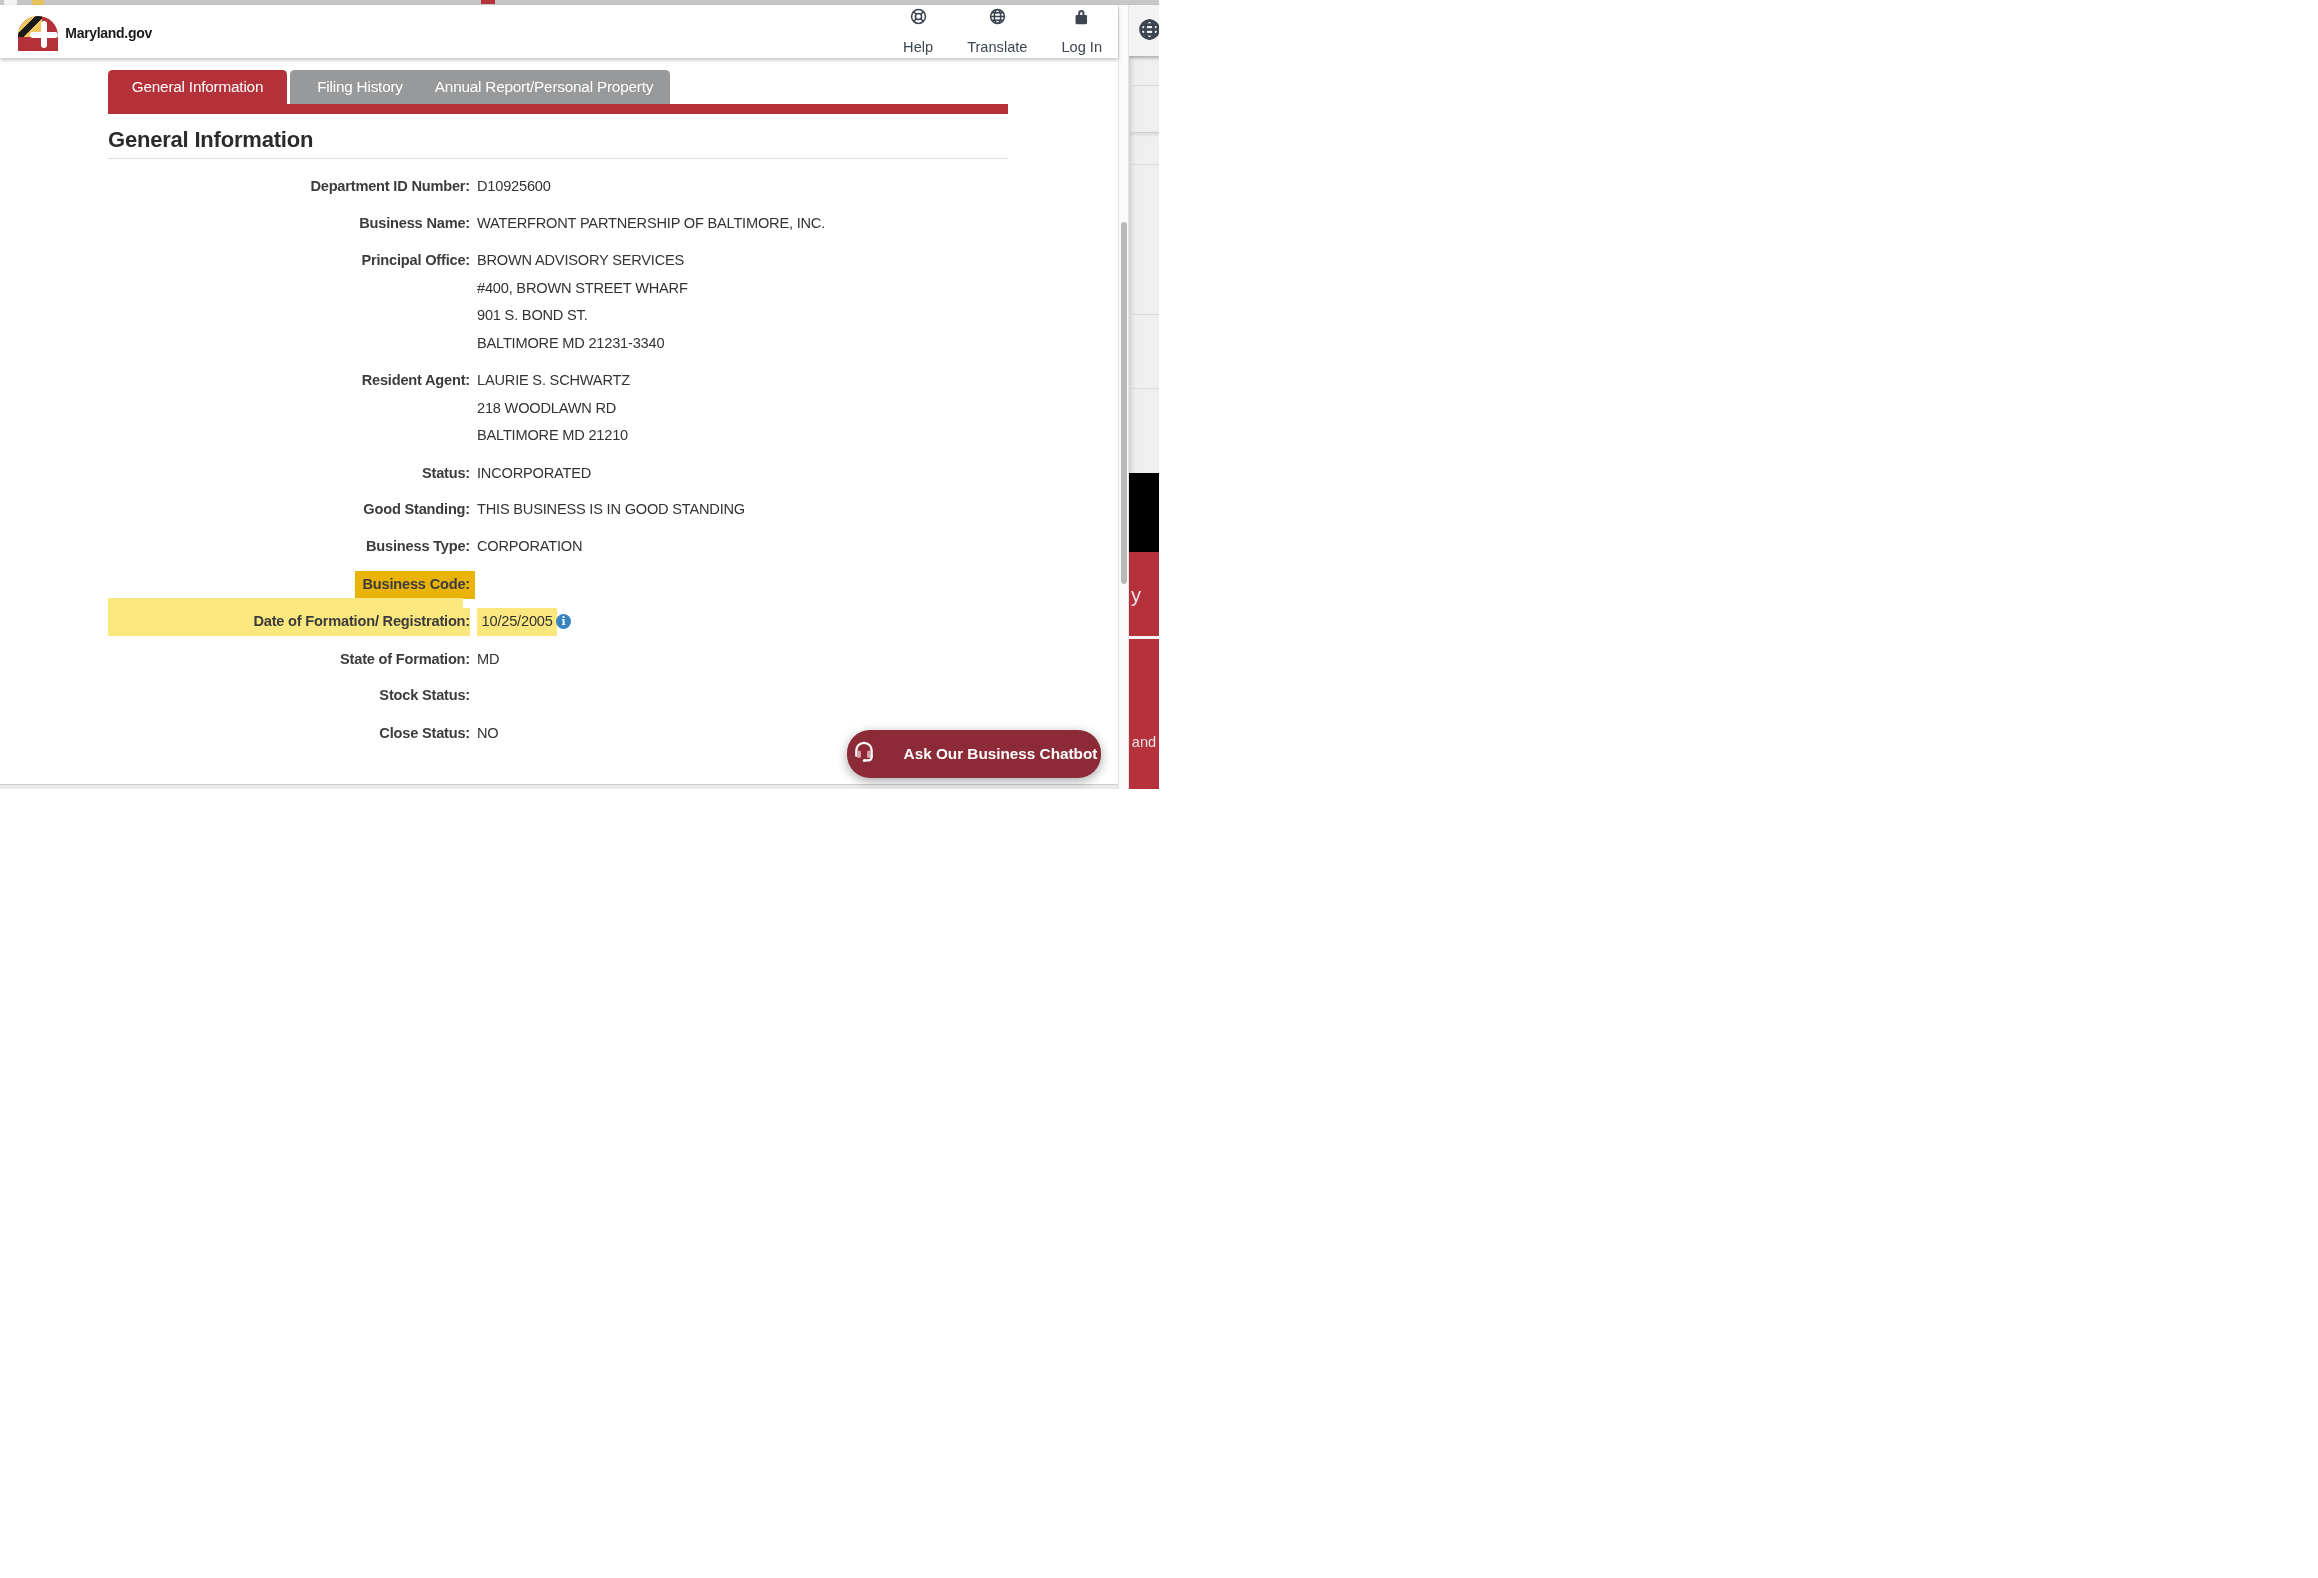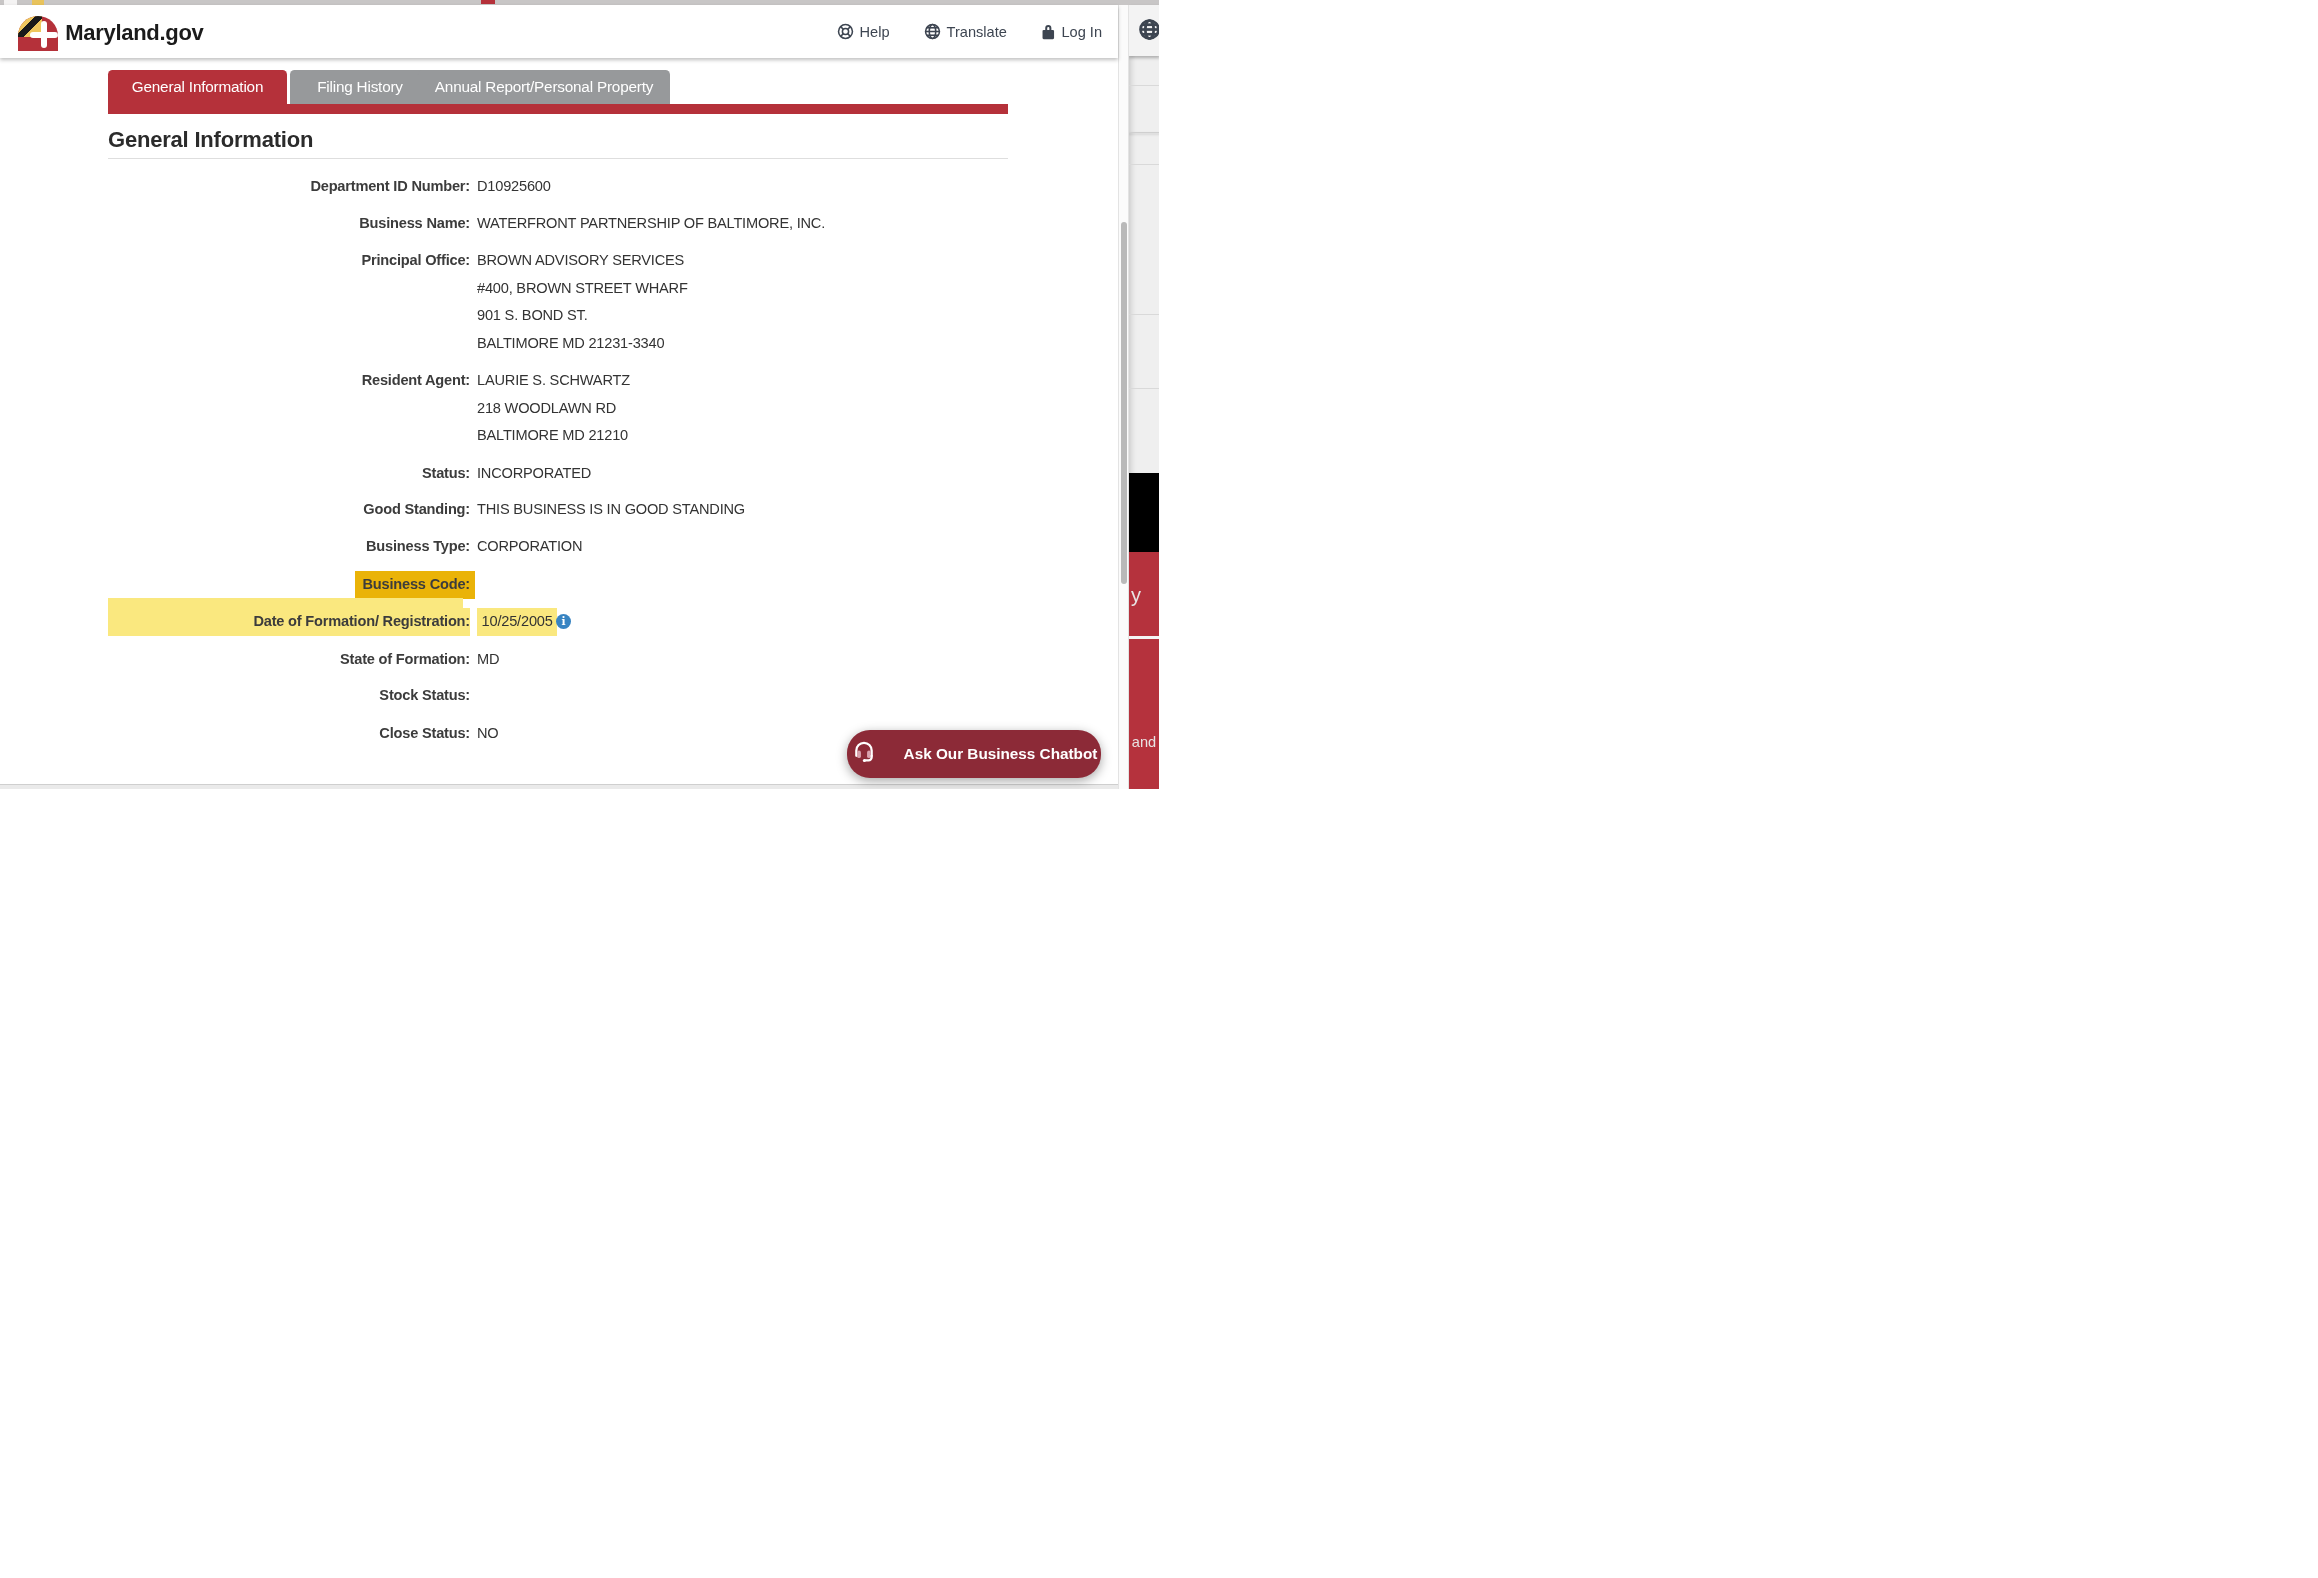--- a/index.html
+++ b/index.html
@@ -13,24 +13,24 @@
   
   .site-header{position:absolute;left:0;top:5.4px;width:1118px;height:53px;background:#fff;
                box-shadow:0 1.5px 3.8px rgba(0,0,0,.25);z-index:5;}
   .brand{position:absolute;left:18.4px;top:9.2px;height:37px;display:flex;align-items:center;cursor:pointer;}
   .flag{position:relative;width:40px;height:35px;border-radius:20px 20px 0 0;overflow:hidden;background:#b5313a;}
   .flag .calvert{position:absolute;left:0;top:0;width:58%;height:62%;background:#efc75e;}
   .flag .calvert:before{content:"";position:absolute;left:0;top:0;width:100%;height:100%;
         background:linear-gradient(135deg,#1a1a1a 0 18%,transparent 18% 38%,#1a1a1a 38% 58%,transparent 58%);}
   .flag .crossV{position:absolute;left:56%;top:16%;width:16%;height:78%;background:#fff;border-radius:3.1px;}
   .flag .crossH{position:absolute;left:30%;top:46%;width:70%;height:18%;background:#fff;border-radius:3.1px;}
-  .brand-text{margin-left:6.9px;font-size:22px;font-weight:700;color:#1b1b1b;letter-spacing:-0.3px;}
+  .brand-text{margin-left:6.9px;font-size:14px;font-weight:700;color:#1b1b1b;letter-spacing:-0.3px;}
 
   .header-nav{position:absolute;right:16px;top:0;height:53px;display:flex;align-items:center;gap:34px;}
-  .nav-item{display:flex;align-items:center;gap:6px;color:#3d4551;font-size:14.6px;cursor:pointer;}
+  .nav-item{display:flex;align-items:center;gap:14px;color:#3d4551;font-size:14.6px;cursor:pointer;flex-direction:column;}
   .nav-item svg{display:block;}
 
   
   .right-zone{position:absolute;left:1118px;top:5.4px;width:41px;height:784px;background:#f1f1f1;}
   .scroll-track{position:absolute;left:0;top:0;width:10.7px;height:784px;background:#fbfbfb;
                 border-left:0.8px solid #e3e3e3;border-right:0.8px solid #e3e3e3;box-sizing:border-box;}
   .scroll-thumb{position:absolute;left:1.5px;top:217px;width:6.9px;height:362px;border-radius:3.8px;background:#b9b9b9;}
   .bg-page{position:absolute;left:10.7px;top:0;width:31px;height:784px;background:#efefef;
            box-shadow:inset 4.6px 0 6.1px -3.1px rgba(0,0,0,.18);}
   .bg-page .seg-head{position:absolute;left:0;top:0;width:31px;height:51px;background:#f3f3f3;

